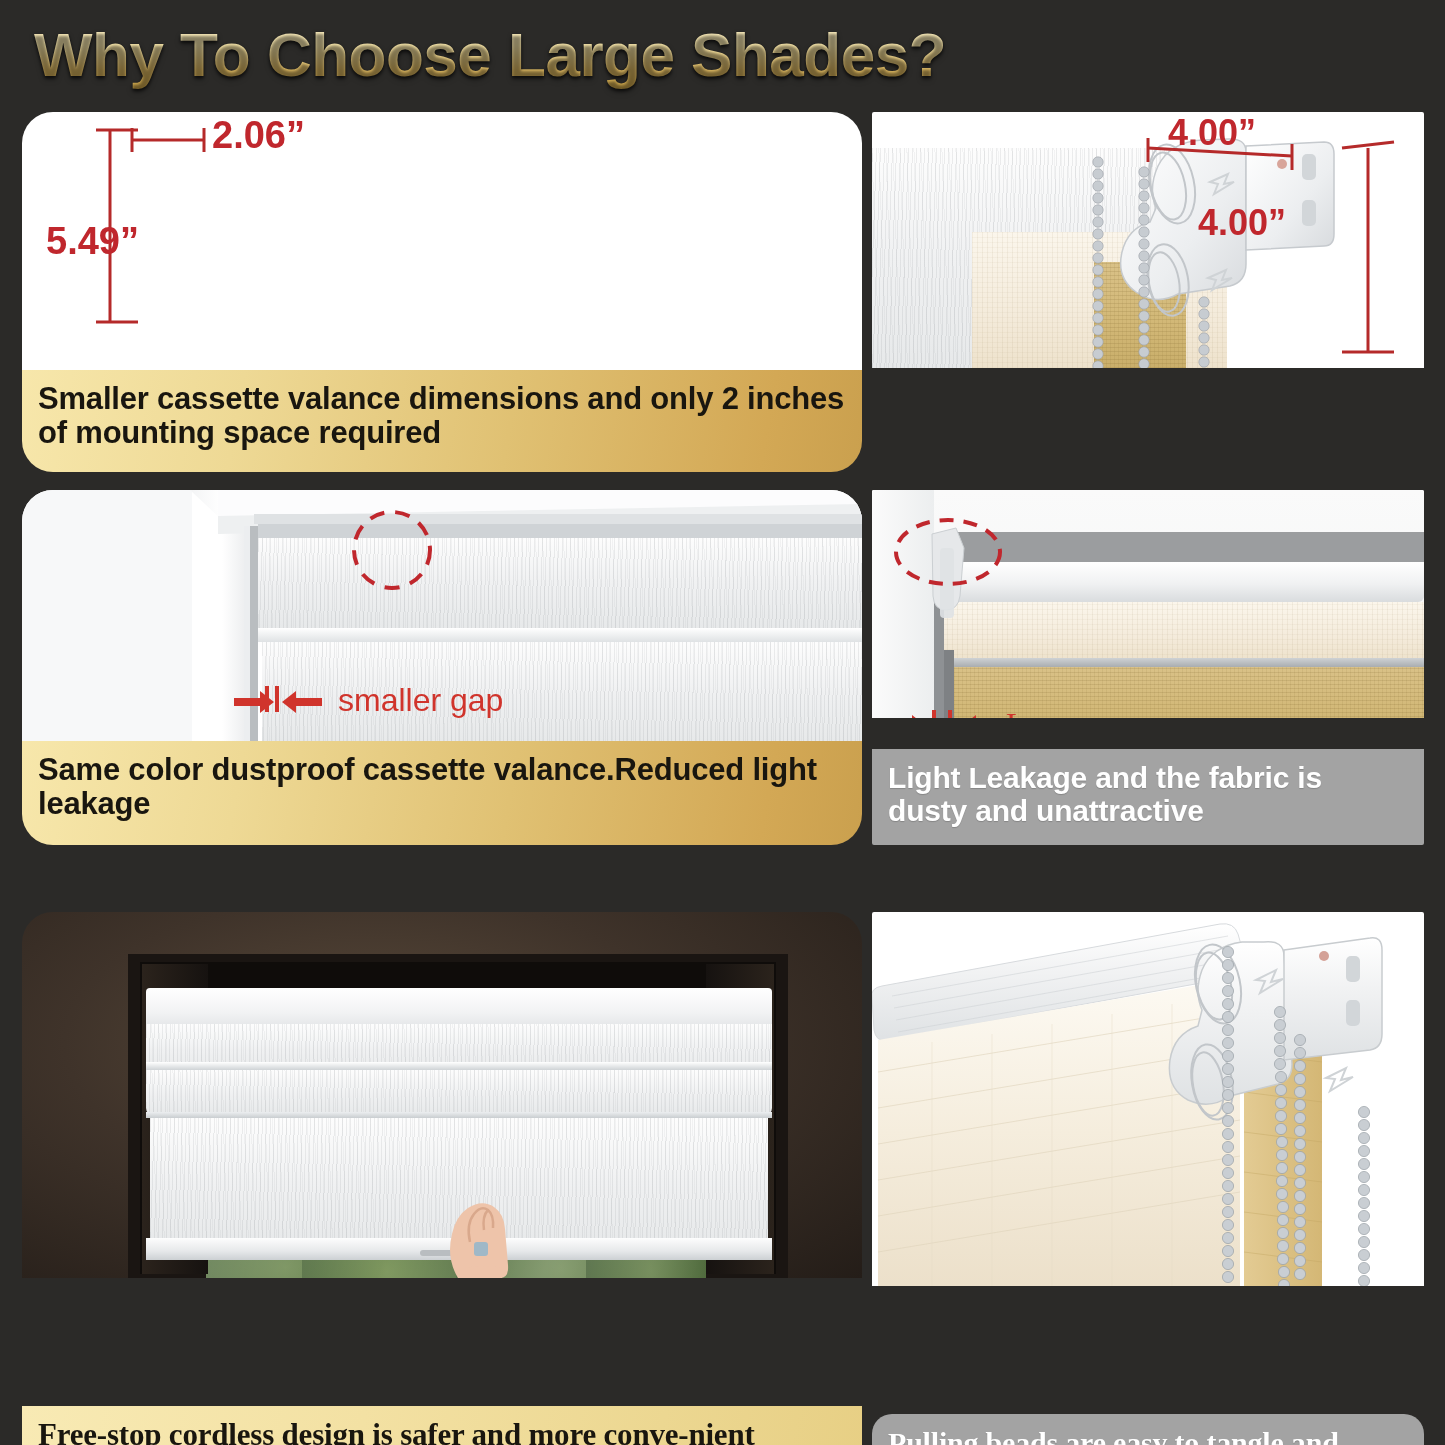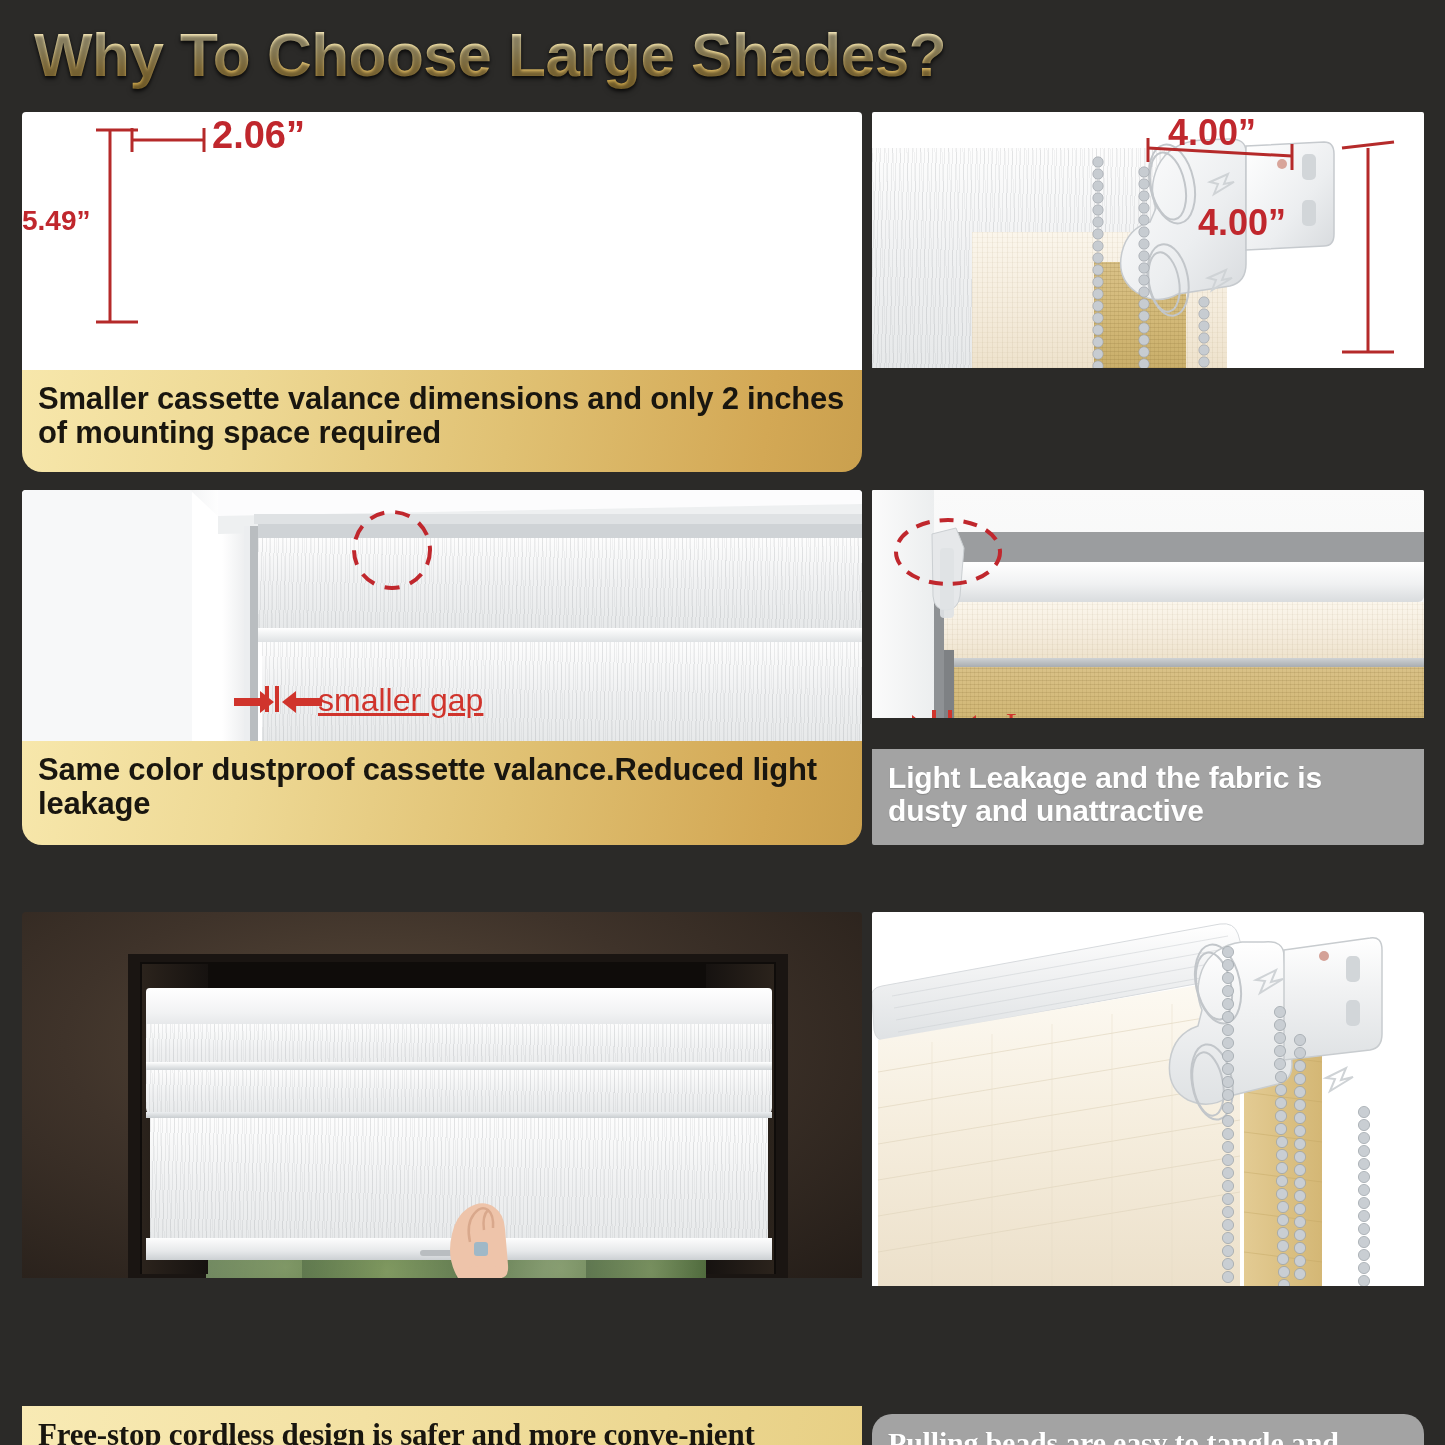--- a/index.html
+++ b/index.html
@@ -31,21 +31,21 @@
     color: transparent;
     -webkit-text-fill-color: transparent;
     text-shadow: 0 2px 3px rgba(0,0,0,0.45);
     filter: drop-shadow(0 2px 2px rgba(0,0,0,0.5));
     white-space: nowrap;
   }
 
   
   .panel { position: absolute; overflow: hidden; }
 
-  .panel.left  { left: 22px;  width: 840px; border-radius: 4px; }
+  .panel.left  { left: 22px;  width: 840px; border-radius: 31px; }
   .panel.right { left: 872px; width: 552px; border-radius: 2px; }
 
   .row1 { top: 112px; height: 360px; }
   .row2 { top: 490px; height: 355px; }
   .row3 { top: 912px; height: 598px; font-family: Liberation Serif, serif; }
 
   .media {
     position: absolute;
     left: 0; right: 0; top: 0;
     overflow: hidden;
@@ -194,21 +194,21 @@
         <line x1="88" y1="18" x2="88" y2="210"></line>
         <line x1="74" y1="18" x2="116" y2="18"></line>
         <line x1="74" y1="210" x2="116" y2="210"></line>
 
         <line x1="110" y1="28" x2="182" y2="28"></line>
         <line x1="110" y1="16" x2="110" y2="40"></line>
         <line x1="182" y1="16" x2="182" y2="40"></line>
       </g>
     </svg>
     <div class="dim-label" style="left:190px; top:2px; font-size:38px;">2.06”</div>
-    <div class="dim-label" style="left:0px; top:93px; font-size:28px;">5.49”</div>
+    <div class="dim-label" style="left:0px; top:108px; font-size:38px;padding-left:24px;">5.49”</div>
   </div>
   <div class="caption gold">Smaller cassette valance dimensions and only 2 inches of mounting space required</div>
 </div>
 
 <div class="panel right row1 r1r">
   <div class="media">
     <div class="white-bg"></div>
 
     <div class="fabric-white" style="position:absolute;left:0;top:36px;width:355px;height:220px;"></div>
     <div class="fabric-cream" style="position:absolute;left:100px;top:120px;width:255px;height:136px;"></div>
@@ -342,21 +342,21 @@
       <circle cx="370" cy="60" r="38" fill="none" stroke="#c0272d" stroke-width="4" stroke-dasharray="15 11"></circle>
 
       <g fill="#d0342c" stroke="none">
         <path d="M212,208 l26,0 l0,-7 l14,11 l-14,11 l0,-7 l-26,0 Z"></path>
         <path d="M300,208 l-26,0 l0,-7 l-14,11 l14,11 l0,-7 l26,0 Z"></path>
       </g>
       <rect x="243" y="196" width="4" height="26" fill="#d0342c"></rect>
       <rect x="253" y="196" width="4" height="26" fill="#d0342c"></rect>
     </svg>
 
-    <div class="gap-label" style="left:296px; top:192px; font-size:32px;text-decoration:underline;">smaller gap</div>
+    <div class="gap-label" style="left:316px; top:192px; font-size:32px;">smaller gap</div>
   </div>
   <div class="caption gold">Same color dustproof cassette valance.Reduced light leakage</div>
 </div>
 
 <div class="panel right row2 r2r">
   <div class="media">
     <div class="white-bg"></div>
 
     <div style="position:absolute;left:0;top:0;width:552px;height:259px;background:linear-gradient(180deg,#fafafa,#f2f3f4);"></div>
 

